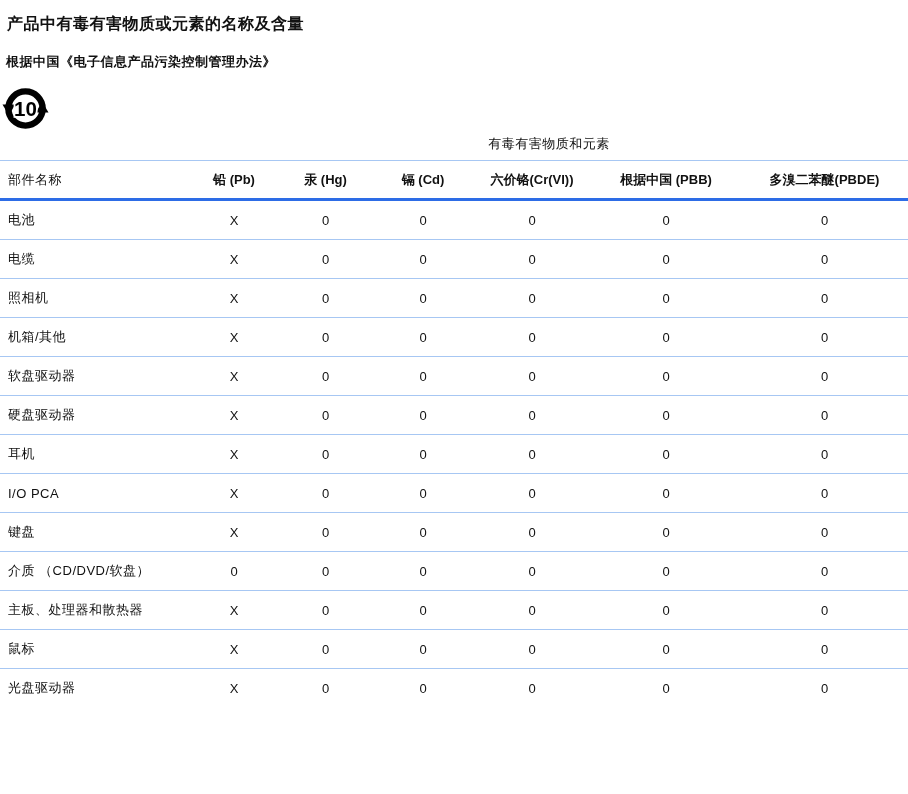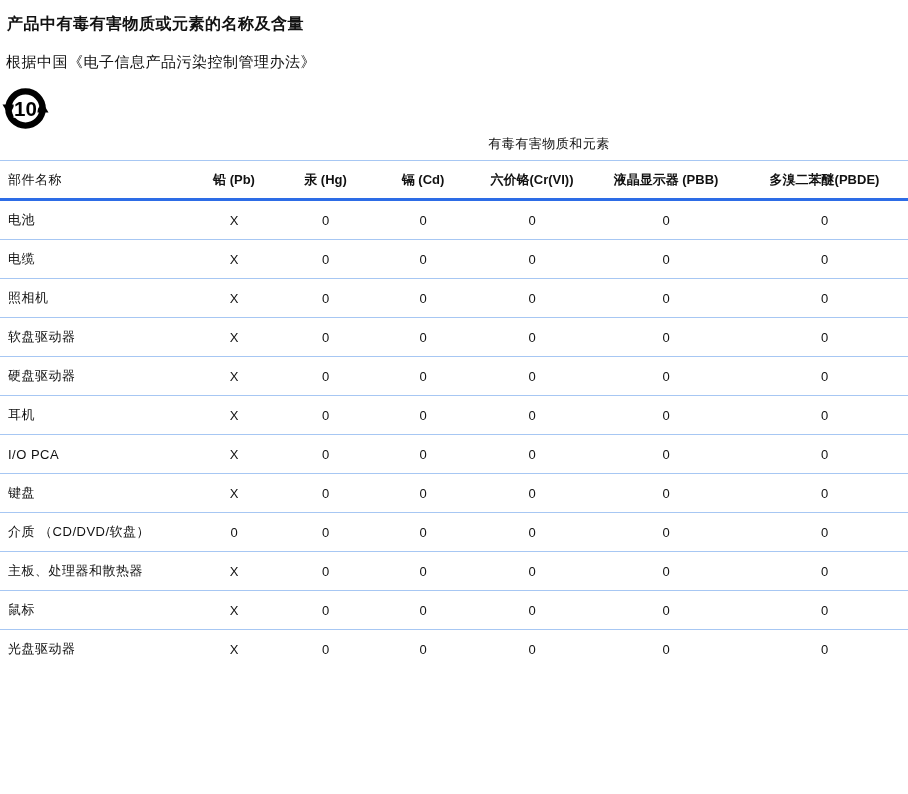--- a/index.html
+++ b/index.html
@@ -20,22 +20,22 @@
     box-sizing: border-box;
   }
   .doc-title {
     font-size: 16px;
     font-weight: bold;
     margin: 0 0 0 7px;
     line-height: 22px;
     letter-spacing: 0.5px;
   }
   .doc-subtitle {
-    font-size: 15px;
-    font-weight: normal;
+    font-size: 13px;
+    font-weight: bold;
     margin: 17px 0 0 6px;
     line-height: 20px;
     letter-spacing: 0.5px;
   }
   .efup-icon {
     margin: 13px 0 0 2px;
     width: 47px;
     height: 47px;
     display: block;
   }
@@ -122,21 +122,21 @@
       <tr class="group-row">
         <td style="border-bottom:1px solid #a7c7f3;"></td>
         <td colspan="6">有毒有害物质和元素</td>
       </tr>
       <tr class="colhead-row">
         <th class="c-name">部件名称</th>
         <th>铅 (Pb)</th>
         <th>汞 (Hg)</th>
         <th>镉 (Cd)</th>
         <th>六价铬(Cr(VI))</th>
-        <th>液晶显示器 (PBB)</th>
+        <th>根据中国 (PBB)</th>
         <th>多溴二苯醚(PBDE)</th>
       </tr>
     </thead>
     <tbody>
         <tr>
           <td class="c-name">电池</td>
           <td>X</td>
           <td>0</td>
           <td>0</td>
           <td>0</td>
@@ -155,20 +155,29 @@
         <tr>
           <td class="c-name">照相机</td>
           <td>X</td>
           <td>0</td>
           <td>0</td>
           <td>0</td>
           <td>0</td>
           <td>0</td>
         </tr>
         <tr>
+          <td class="c-name">机箱/其他</td>
+          <td>X</td>
+          <td>0</td>
+          <td>0</td>
+          <td>0</td>
+          <td>0</td>
+          <td>0</td>
+        </tr>
+        <tr>
           <td class="c-name">软盘驱动器</td>
           <td>X</td>
           <td>0</td>
           <td>0</td>
           <td>0</td>
           <td>0</td>
           <td>0</td>
         </tr>
         <tr>
           <td class="c-name">硬盘驱动器</td>

